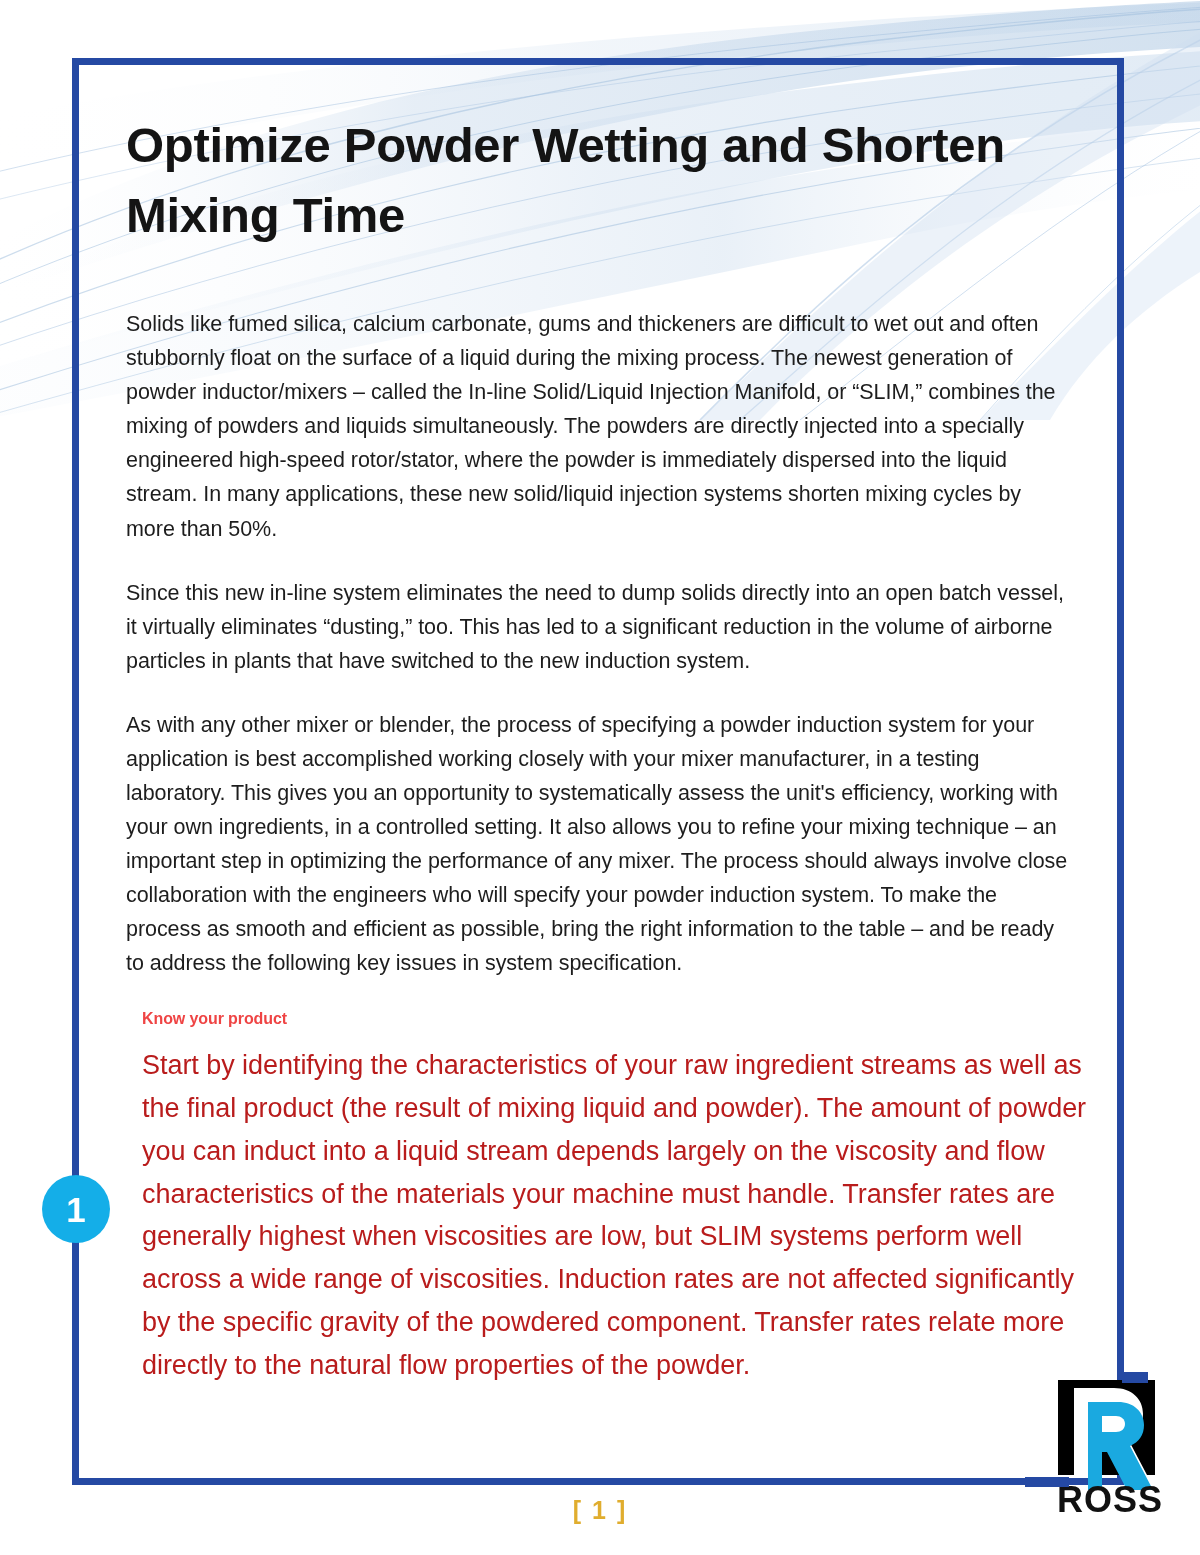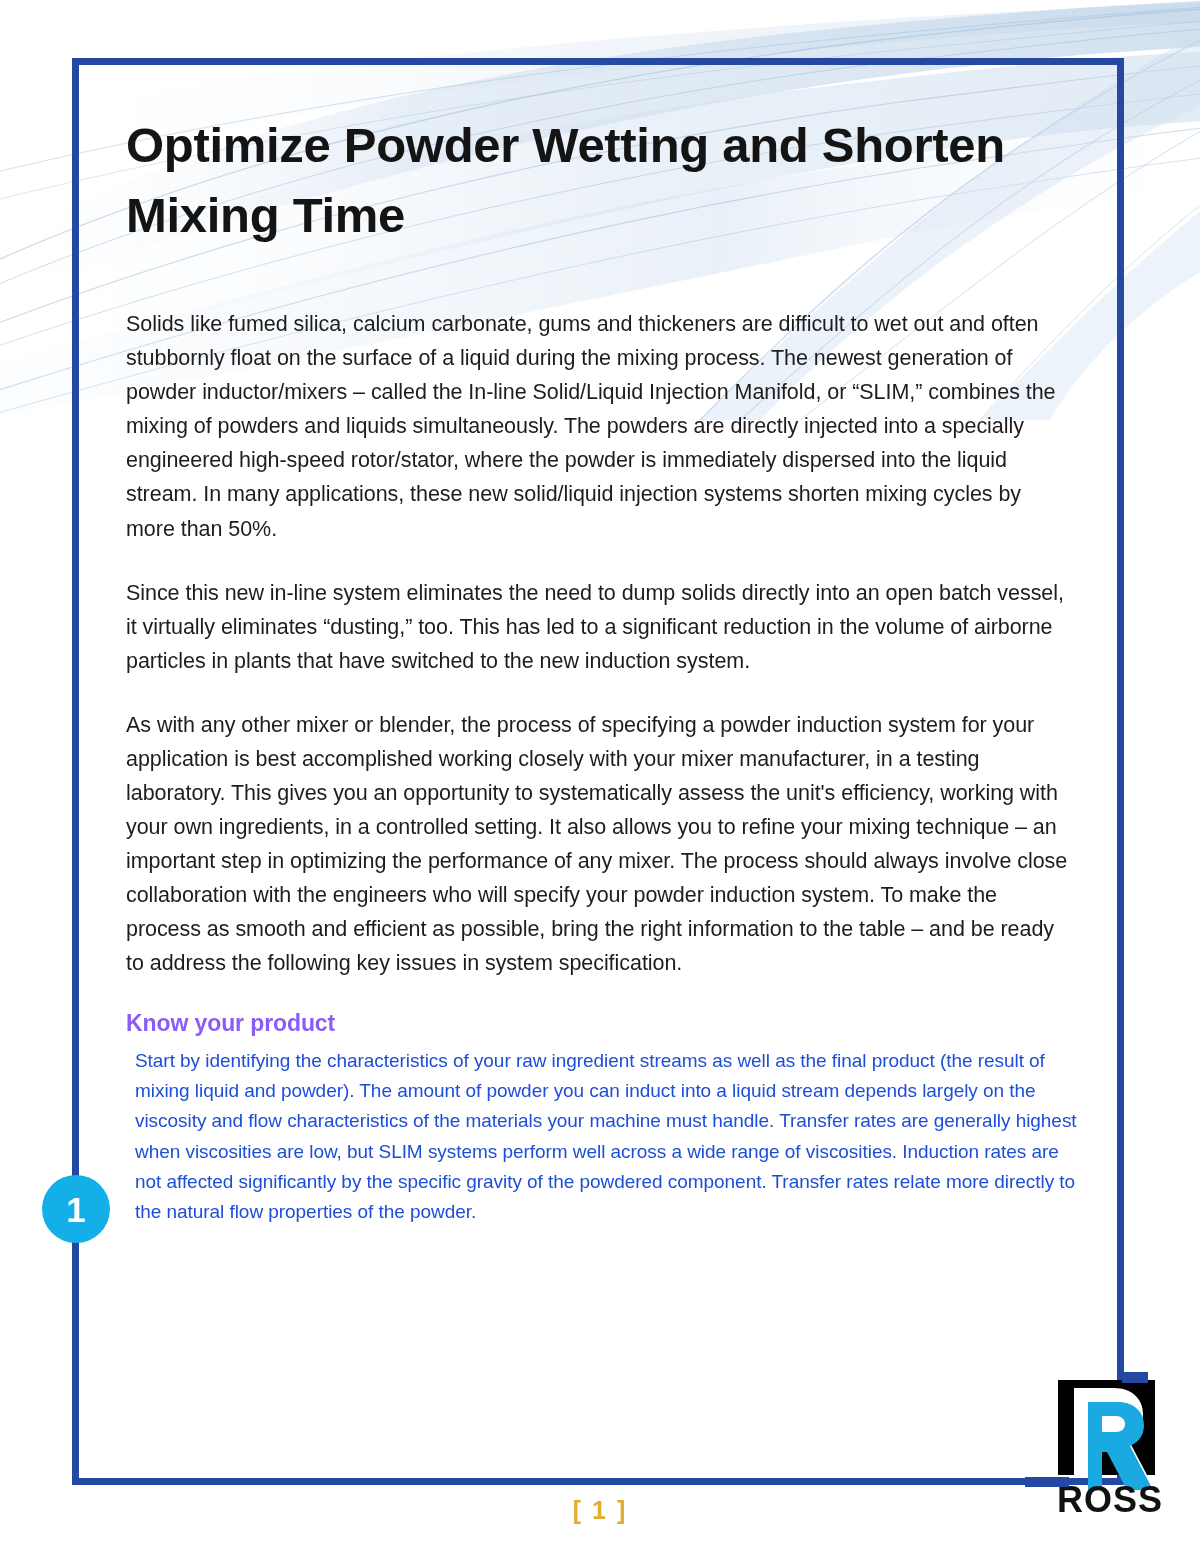--- a/index.html
+++ b/index.html
@@ -73,31 +73,31 @@
   .paragraphs {
     margin-top: 57px;
   }
 
   
   .section-block {
     position: relative;
     margin-top: 28px;
   }
   .section-heading {
-    font-size: 23px;
-    font-weight: bold;
-    color: #8b5cf6;
-    margin: 0 0 1px 0;
+    font-size: 16px;
+    font-weight: bold;
+    color: #ef4444;
+    margin: 0 0 1px 16px;
     letter-spacing: -0.1px;
   }
   .section-body {
-    font-size: 19px;
+    font-size: 27px;
     line-height: 1.585;
-    color: #1d4ed8;
-    margin: 9px;
+    color: #b91c1c;
+    margin: 16px;
     width: 948px;
     letter-spacing: -0.05px;
   }
 
   .step-badge {
     position: absolute;
     left: 42px;
     top: 1175px;
     width: 68px;
     height: 68px;

